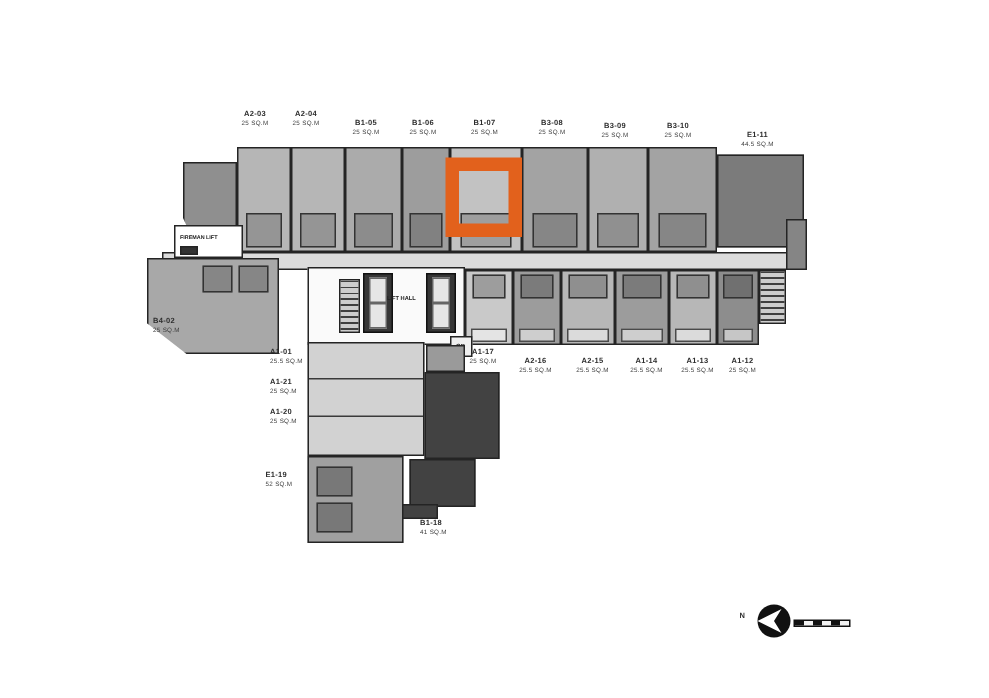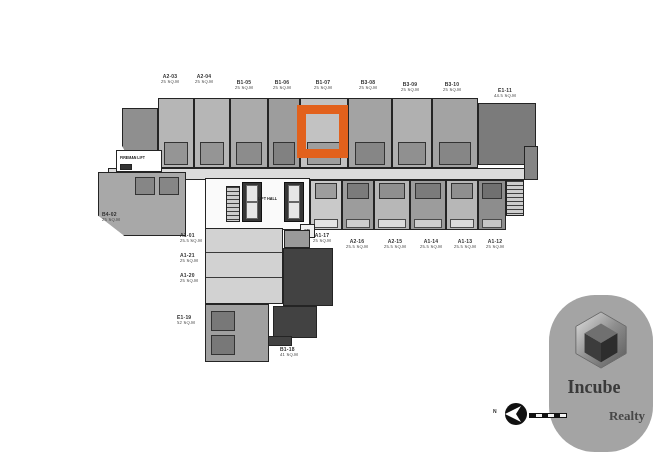--- a/index.html
+++ b/index.html
@@ -158,31 +158,14 @@
 
   <div class="highlight"></div>
 
   <div class="north">N</div>
   <svg class="compass" width="26" height="26" viewBox="0 0 26 26">
     <circle cx="13" cy="13" r="11" fill="#111"></circle>
     <polygon points="2,13 18,5 13,13 18,21" fill="#ffffff"></polygon>
   </svg>
   <div class="scalebar"></div>
 
-  <div class="wm">
-    <svg width="58" height="62" viewBox="0 0 60 62" style="position:absolute;left:23px;top:14px;">
-      <defs>
-        <linearGradient id="hexg" x1="0" y1="0" x2="1" y2="1">
-          <stop offset="0" stop-color="#e2e2e2"></stop>
-          <stop offset="0.5" stop-color="#8f8f8f"></stop>
-          <stop offset="1" stop-color="#5a5a5a"></stop>
-        </linearGradient>
-      </defs>
-      <polygon points="30,2 56,17 56,45 30,60 4,45 4,17" fill="url(#hexg)" stroke="#6b6b6b" stroke-width="1"></polygon>
-      <polygon points="30,14 47,24 30,34 13,24" fill="#707070"></polygon>
-      <polygon points="13,24 30,34 30,54 13,44" fill="#3c3c3c"></polygon>
-      <polygon points="47,24 30,34 30,54 47,44" fill="#2d2d2d"></polygon>
-    </svg>
-    <div class="wm-title">Incube</div>
-    <div class="wm-sub">Realty</div>
-  </div>
 
 </div>
 
 </body></html>

